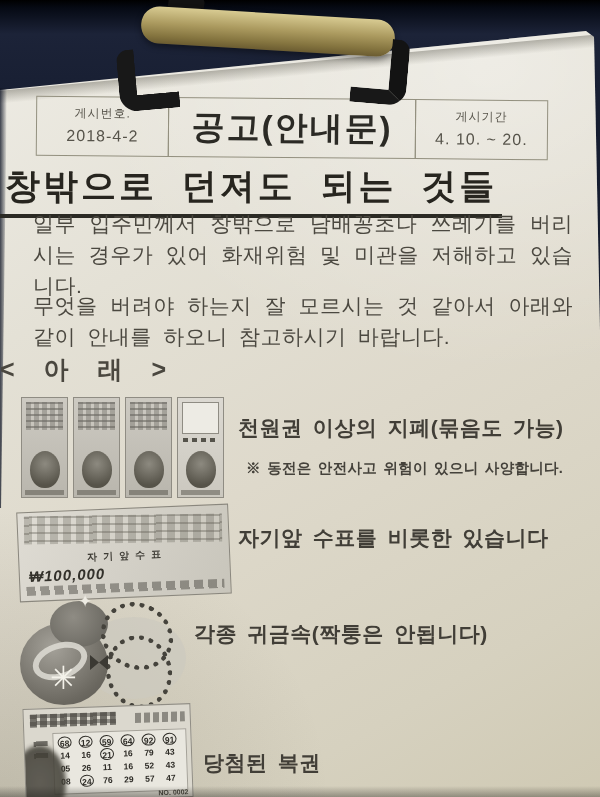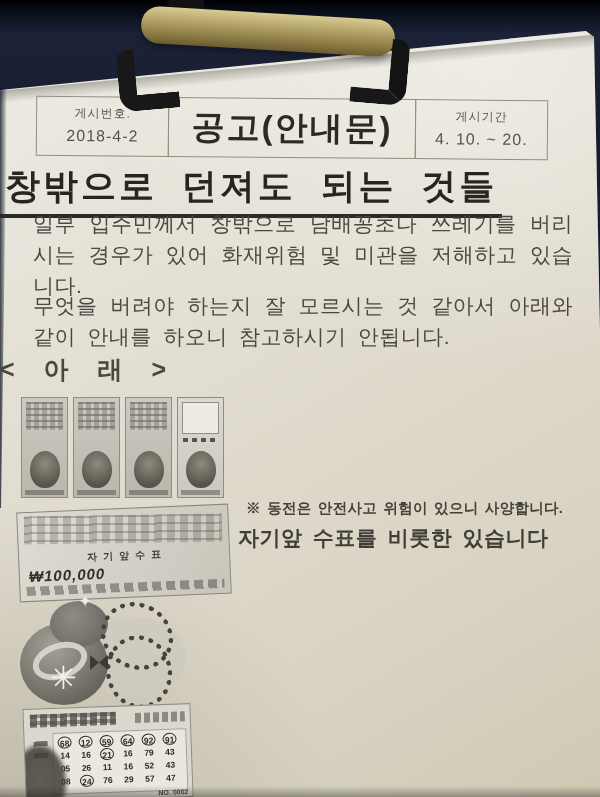--- a/index.html
+++ b/index.html
@@ -45,21 +45,21 @@
     font-size:35px;font-weight:900;color:#27251f;letter-spacing:3px;word-spacing:12px;}
   .big-title .u{display:inline-block;border-bottom:4px solid #2b2a24;padding:0 5px 4px;}
   .para{position:absolute;left:33px;width:540px;font-size:21px;line-height:31px;
     color:#4b4840;font-weight:500;letter-spacing:.5px;word-spacing:5px;text-align:justify;}
   .p1{top:208px;} .p2{top:290px;}
   .below-hd{position:absolute;left:0;right:0;top:353px;text-align:left;
     font-size:25px;font-weight:600;color:#4a473f;letter-spacing:11px;}
   .cap{position:absolute;font-size:21px;font-weight:700;color:#413e37;letter-spacing:.5px;word-spacing:4px;}
   .cap1{left:238px;top:414px;} .cap2{left:238px;top:524px;}
   .cap3{left:194px;top:620px;} .cap4{left:203px;top:749px;}
-  .subnote{position:absolute;left:246px;top:459px;font-size:14.5px;font-weight:700;color:#45423b;letter-spacing:.3px;word-spacing:2px;margin-top:40px;}
+  .subnote{position:absolute;left:246px;top:459px;font-size:14.5px;font-weight:700;color:#45423b;letter-spacing:.3px;word-spacing:2px;}
   
   .bn-row{position:absolute;left:21px;top:397px;display:flex;gap:5px;}
   .note{position:relative;width:47px;height:101px;background:linear-gradient(#cdcac2,#b9b6ad);
     border:1px solid #8f8c83;box-sizing:border-box;}
   .note::before{content:"";position:absolute;top:4px;left:4px;right:4px;height:28px;opacity:.65;
     background:repeating-linear-gradient(to bottom,rgba(58,56,50,.6) 0 2px,transparent 2px 6px),
                repeating-linear-gradient(90deg,rgba(58,56,50,.4) 0 5px,transparent 5px 8px);}
   .note::after{content:"";position:absolute;bottom:9px;left:50%;transform:translateX(-50%);
     width:30px;height:37px;border-radius:50% 50% 47% 47%;
     background:radial-gradient(circle at 50% 35%,#8d8a80,#565349 75%);}
@@ -147,39 +147,40 @@
         <div class="lbl">게시기간</div>
         <div class="val">4. 10. ~ 20.</div>
       </div>
     </div>
 
     <div class="big-title">
       <span class="u">창밖으로 던져도 되는 것들</span>
     </div>
 
     <div class="para p1">일부 입주민께서 창밖으로 담배꽁초나 쓰레기를 버리시는 경우가 있어 화재위험 및 미관을 저해하고 있습니다.</div>
-    <div class="para p2">무엇을 버려야 하는지 잘 모르시는 것 같아서 아래와 같이 안내를 하오니 참고하시기 안됩니다.</div>
+    <div class="para p2">무엇을 버려야 하는지 잘 모르시는 것 같아서 아래와 같이 안내를 하오니 참고하시기 바랍니다.</div>
 
     <div class="below-hd">&lt; 아  래 &gt;</div>
 
     <div class="bn-row">
       <div class="note">
           <div class="strip"></div>
         </div>
       <div class="note">
           <div class="strip"></div>
         </div>
       <div class="note">
           <div class="strip"></div>
         </div>
       <div class="note light">
           <div class="dash"></div>
           <div class="strip"></div>
         </div>
     </div>
+    <div class="cap cap1">천원권 이상의 지폐(묶음도 가능)</div>
     <div class="subnote">※ 동전은 안전사고 위험이 있으니 사양합니다.</div>
 
     <div class="check">
       <div class="smt"></div>
       <div class="ctitle">자기앞수표</div>
       <div class="camount">₩100,000</div>
       <div class="smb"></div>
     </div>
     <div class="cap cap2">자기앞 수표를 비롯한 있습니다</div>
 
@@ -187,20 +188,21 @@
       <div class="bg1"></div>
       <div class="ball-big"></div>
       <div class="ball-small"></div>
       <div class="ring"></div>
       <div class="spark1">✳</div>
       <div class="spark2">✦</div>
       <div class="loop1"></div>
       <div class="loop2"></div>
       <div class="bow"></div>
     </div>
+    <div class="cap cap3">각종 귀금속(짝퉁은 안됩니다)</div>
 
     <div class="lotto">
       <div class="h1"></div>
       <div class="h2"></div>
       <div class="mark"></div>
       <div class="panel">
         <div class="grid">
             <span class="lotto-num circ">68</span>
             <span class="lotto-num circ">12</span>
             <span class="lotto-num circ">59</span>
@@ -223,20 +225,21 @@
             <span class="lotto-num circ">24</span>
             <span class="lotto-num">76</span>
             <span class="lotto-num">29</span>
             <span class="lotto-num">57</span>
             <span class="lotto-num">47</span>
           </div>
       </div>
       <div class="thumb"></div>
       <div class="tno">NO. 0002</div>
     </div>
+    <div class="cap cap4">당첨된 복권</div>
 
   </div>
 
   <div class="clip">
     <div class="cap-top"></div>
     <div class="bar"></div>
     <div class="wire"></div>
     <div class="grip-l"></div>
     <div class="grip-r"></div>
   </div>

